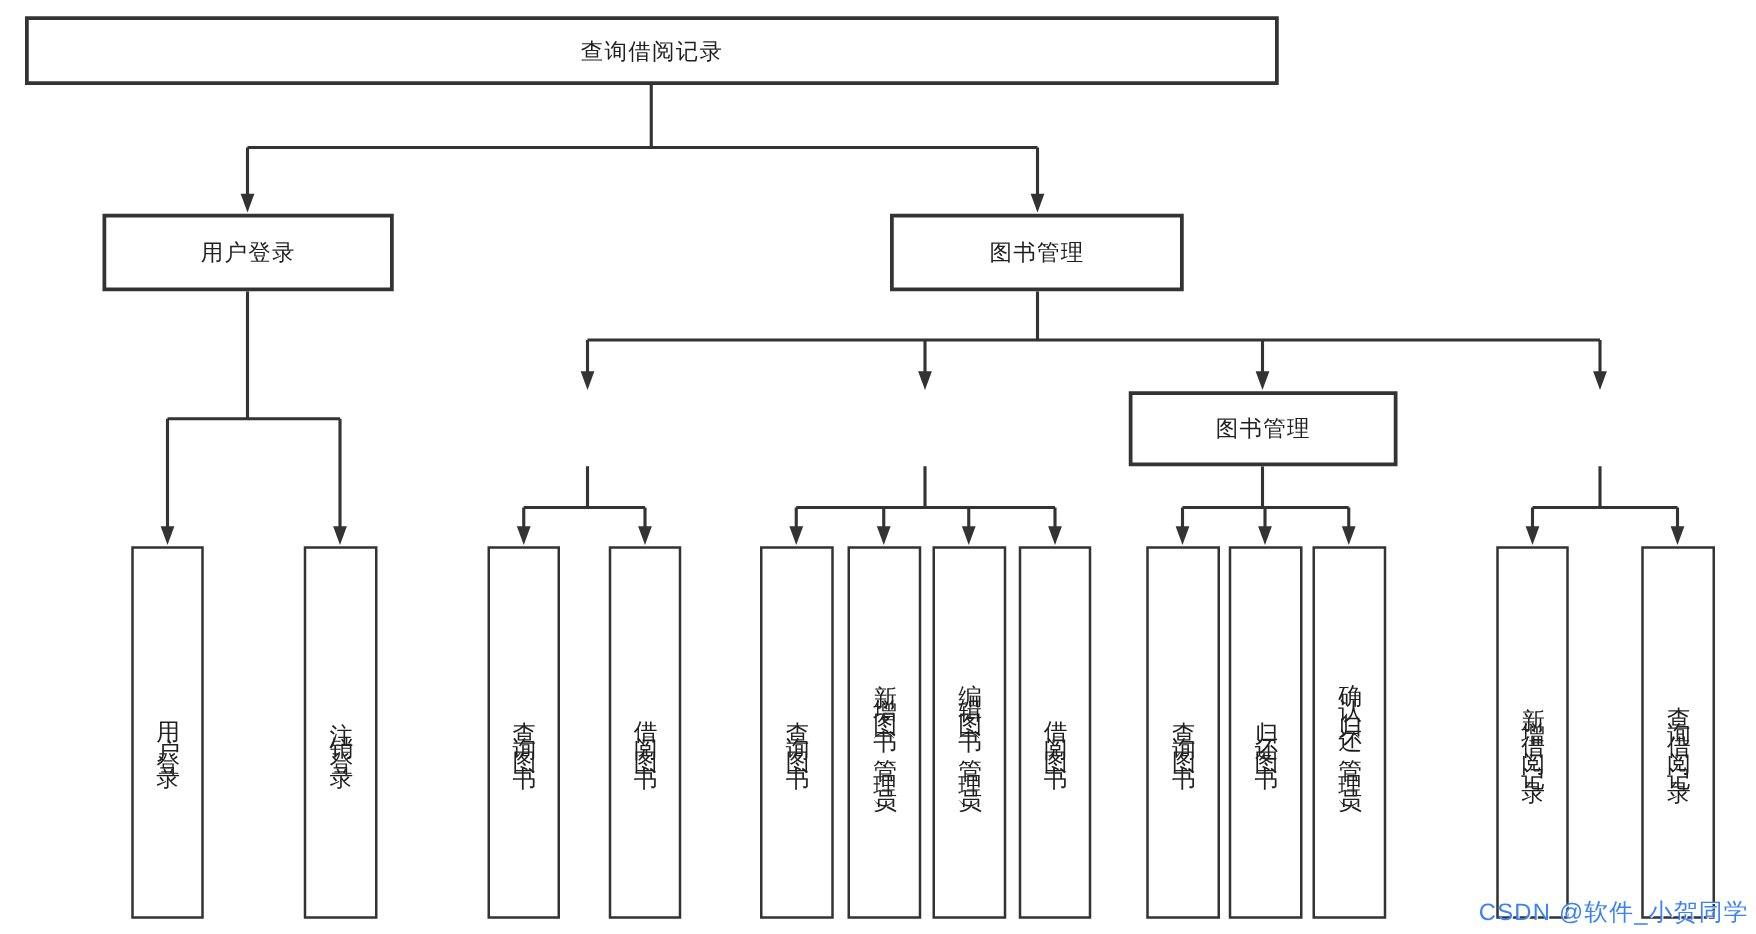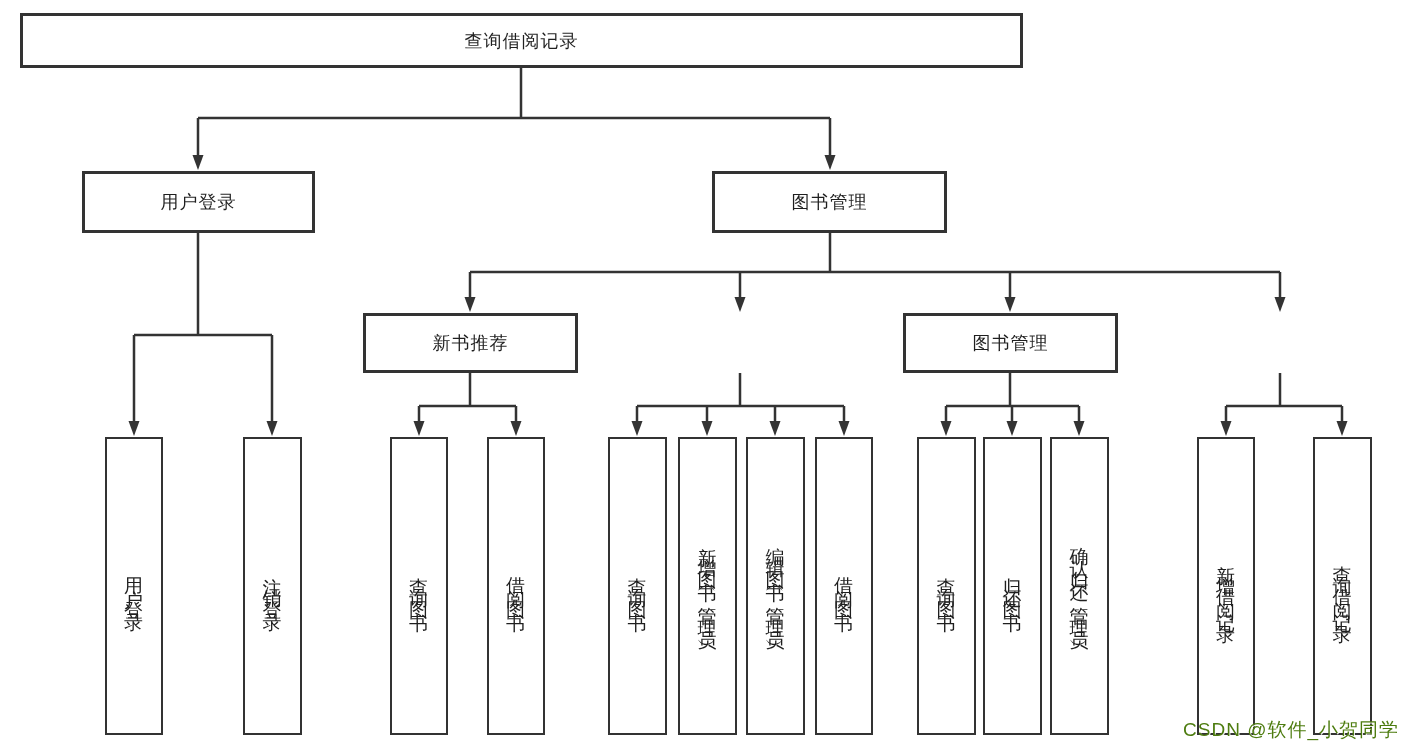--- a/index.html
+++ b/index.html
@@ -48,21 +48,21 @@
     text-orientation: mixed;
     font-size: 19px;
     letter-spacing: 12px;
     line-height: 1;
   }
   .watermark {
     position: absolute;
     right: 6px;
     bottom: 4px;
     font-size: 19px;
-    color: #4d7c0f;
+    color: #3b82f6;
     text-shadow: 1px 1px 0 rgba(255,255,255,0.9);
     letter-spacing: 1px;
     white-space: nowrap;
     z-index: 5;
   }
 </style>
 </head>
 <body>
 
 <div id="stage">
@@ -111,23 +111,20 @@
     <span>查询借阅记录</span>
   </div>
 
   <div class="box hbox" style="left:82px; top:171px; width:233px; height:62px;">
     <span>用户登录</span>
   </div>
   <div class="box hbox" style="left:712px; top:171px; width:235px; height:62px;">
     <span>图书管理</span>
   </div>
 
-  <div class="box hbox" style="left:363px; top:313px; width:215px; height:60px;">
-    <span>新书推荐</span>
-  </div>
   <div class="box hbox" style="left:903px; top:313px; width:215px; height:60px;">
     <span>图书管理</span>
   </div>
 
   <div class="box vbox" style="left:105px; top:437px; width:58px; height:298px;">
     <span>用户登录</span>
   </div>
   <div class="box vbox" style="left:243px; top:437px; width:59px; height:298px;">
     <span>注销登录</span>
   </div>

